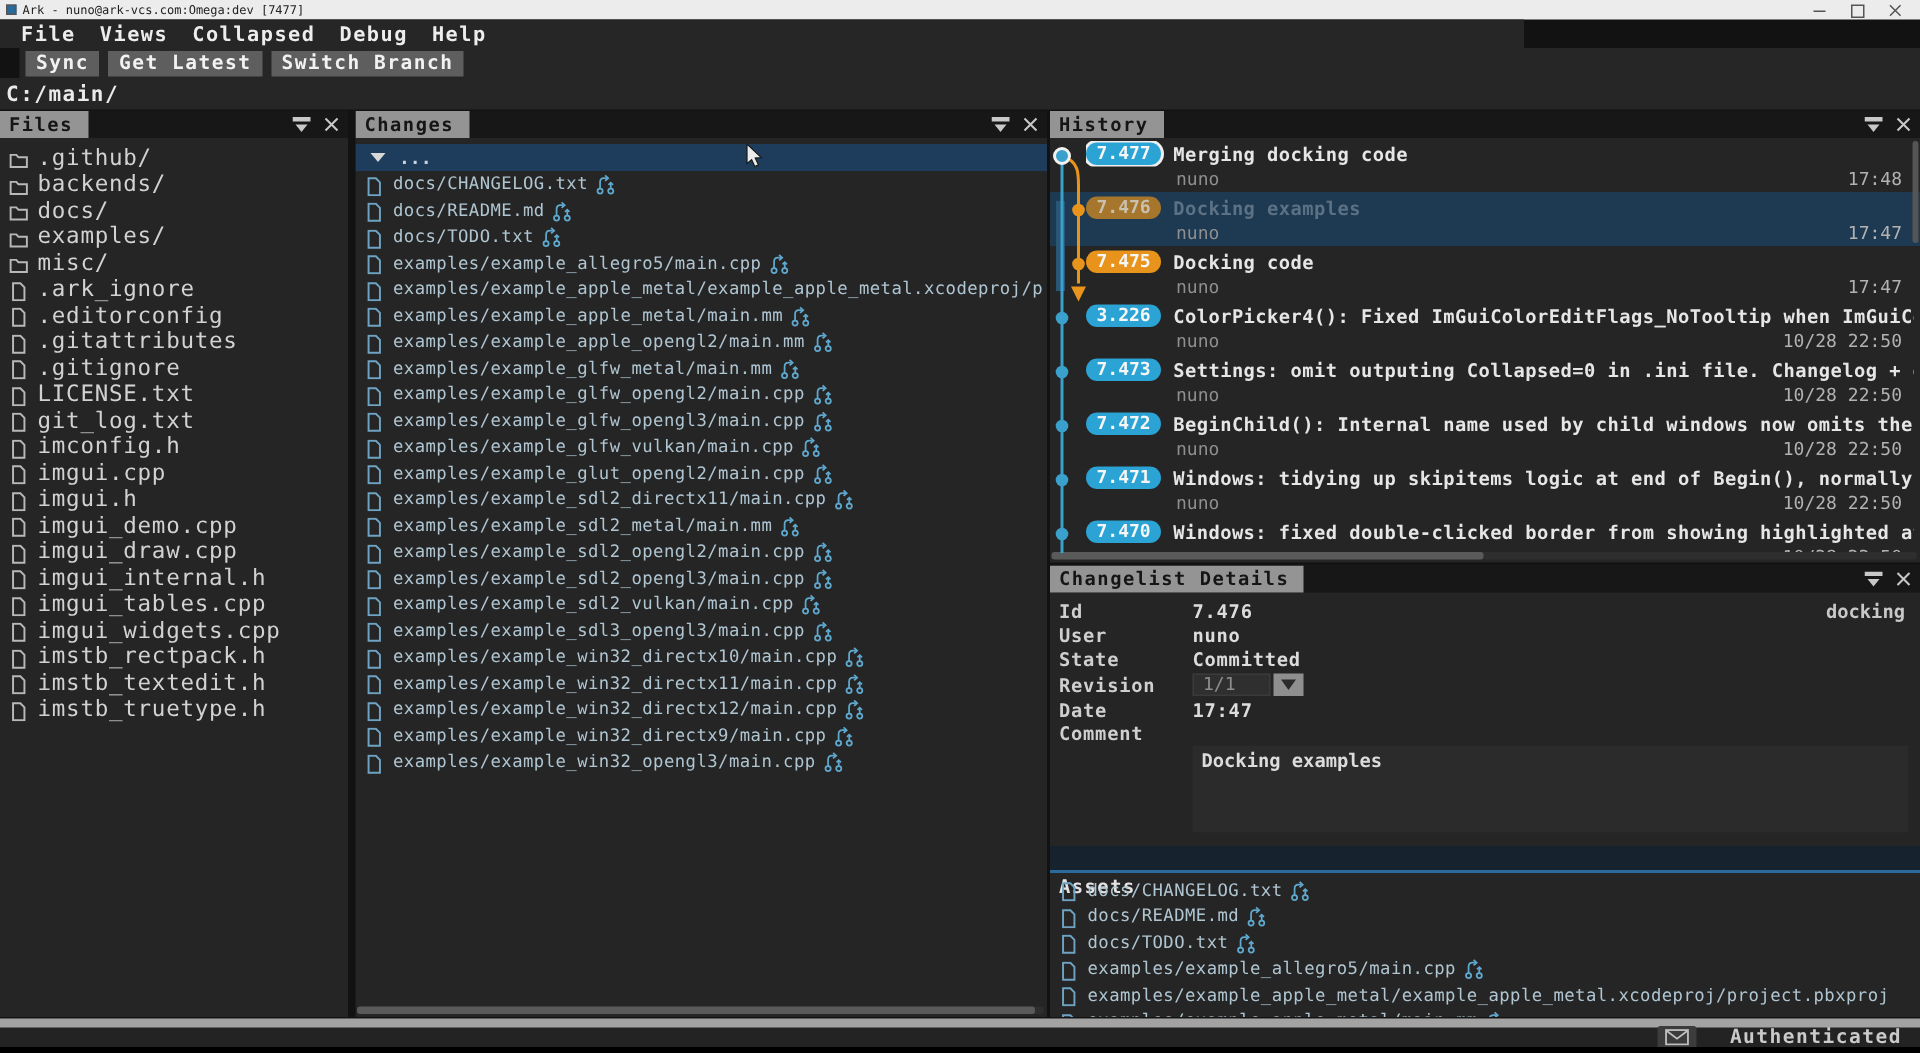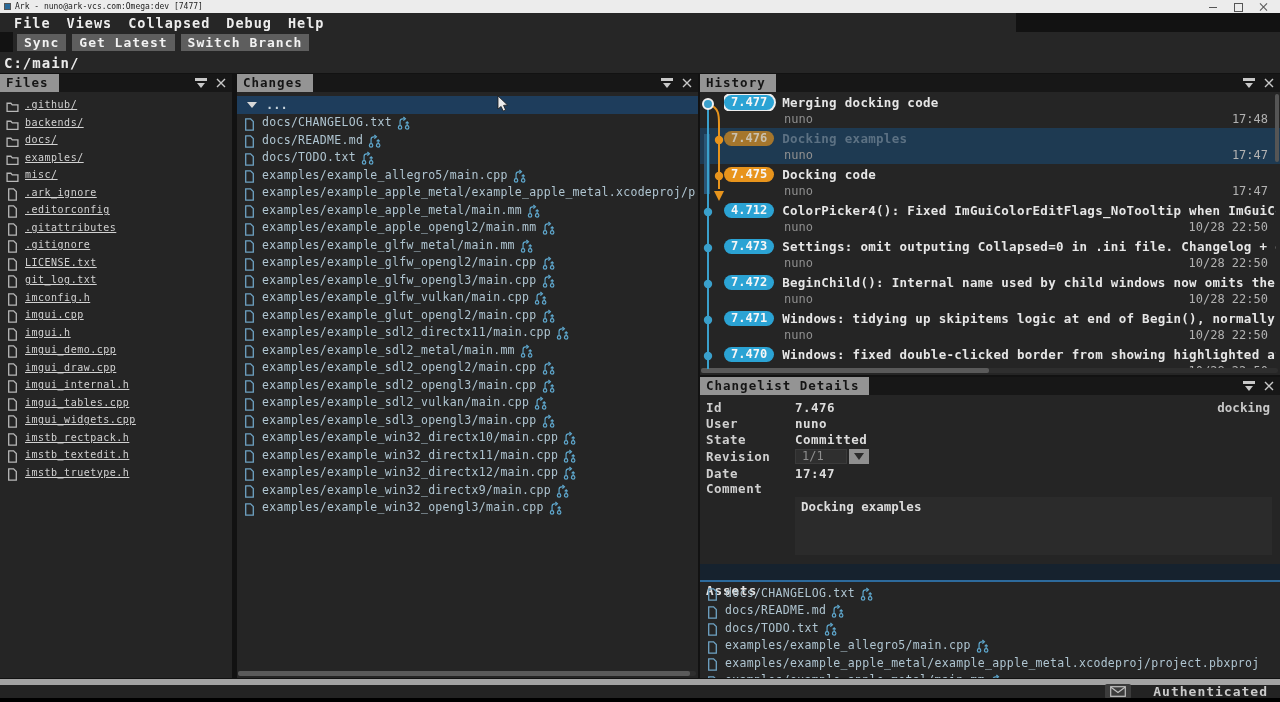--- a/index.html
+++ b/index.html
@@ -41,21 +41,21 @@
 
   #files-panel   { left:0;   top:74px;  width:232px; height:604px; }
   #changes-panel { left:237px; top:74px; width:461px; height:604px; overflow:hidden; }
   #history-panel { left:700px; top:74px; width:580px; height:301px; overflow:hidden; }
   #details-panel { left:700px; top:377px; width:580px; height:301px; overflow:hidden; }
 
   
   .list { padding-top:4px; }
   .frow { height:17.5px; display:flex; align-items:center; padding-left:6px; white-space:nowrap; overflow:hidden; }
   .frow .ficon { width:13px; height:13px; margin-right:6px; flex:none; color:#B8B8B8; }
-  .frow .fname { font-size:10px; color:#D2D2D2; letter-spacing:0.5px;text-decoration:underline; }
+  .frow .fname { font-size:15px; color:#D2D2D2; letter-spacing:0.5px; }
 
   
   .crow { height:17.5px; display:flex; align-items:center; padding-left:6px; white-space:nowrap; overflow:hidden; }
   .crow .ficon { width:13px; height:13px; margin-right:6px; flex:none; color:#6FA3C4; }
   .crow .cname { font-size:11.5px; color:#AFC5D1; letter-spacing:0.3px; }
   .crow .merge-icon { width:13px; height:14px; margin-left:5px; flex:none; color:#5FA8CE; }
   #changes-root-row { height:17.5px; background:#1E3D5C; display:flex; align-items:center; padding-left:10px; }
   #root-caret { width:0; height:0; border-left:5px solid transparent; border-right:5px solid transparent;
     border-top:6.5px solid #D8D8D8; margin-right:9px; }
   #root-label { color:#C8D4DC; font-size:12px; font-weight:bold; }
@@ -907,21 +907,21 @@
             <span class="htitle">Docking code</span>
           </div>
           <div class="hline2">
             <span class="hauthor">nuno</span>
             <span class="htime">17:47</span>
           </div>
         </div>
 
         <div class="hrow normal">
           <div class="hline1">
-            <span class="badge cyan">4.712</span>
+            <span class="badge cyan">3.226</span>
             <span class="htitle">ColorPicker4(): Fixed ImGuiColorEditFlags_NoTooltip when ImGuiColor</span>
           </div>
           <div class="hline2">
             <span class="hauthor">nuno</span>
             <span class="htime">10/28 22:50</span>
           </div>
         </div>
 
         <div class="hrow normal">
           <div class="hline1">

